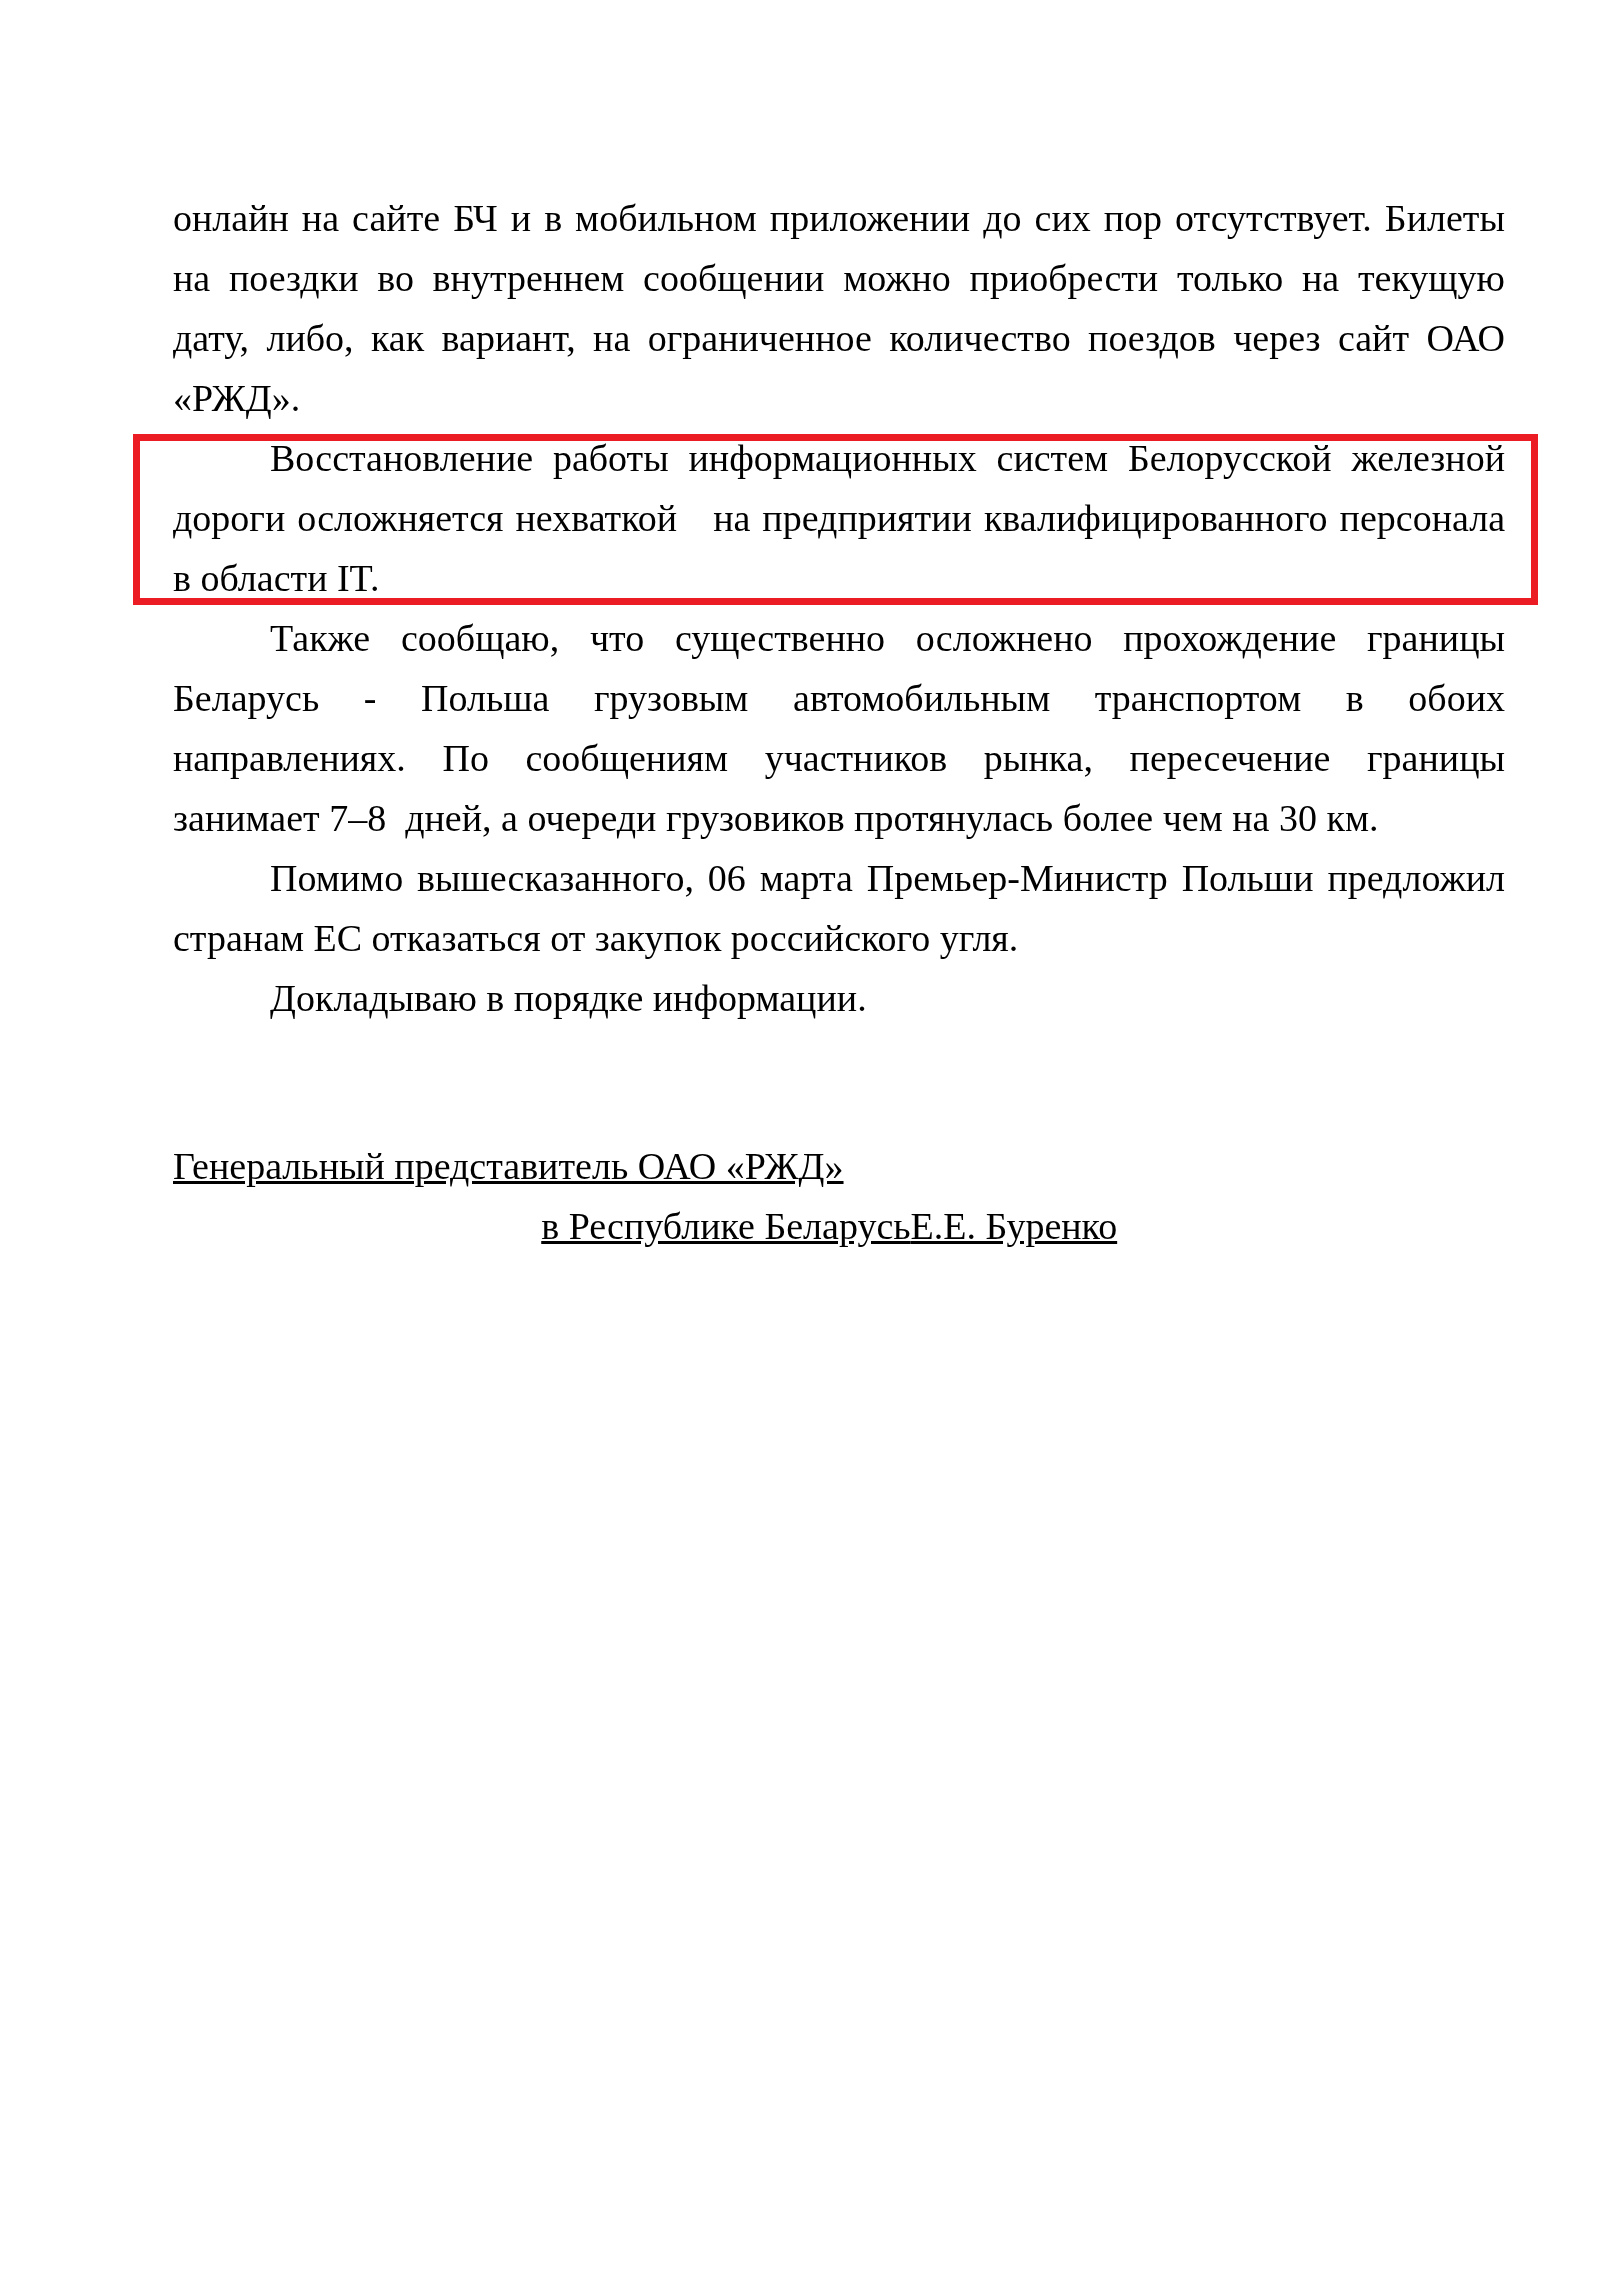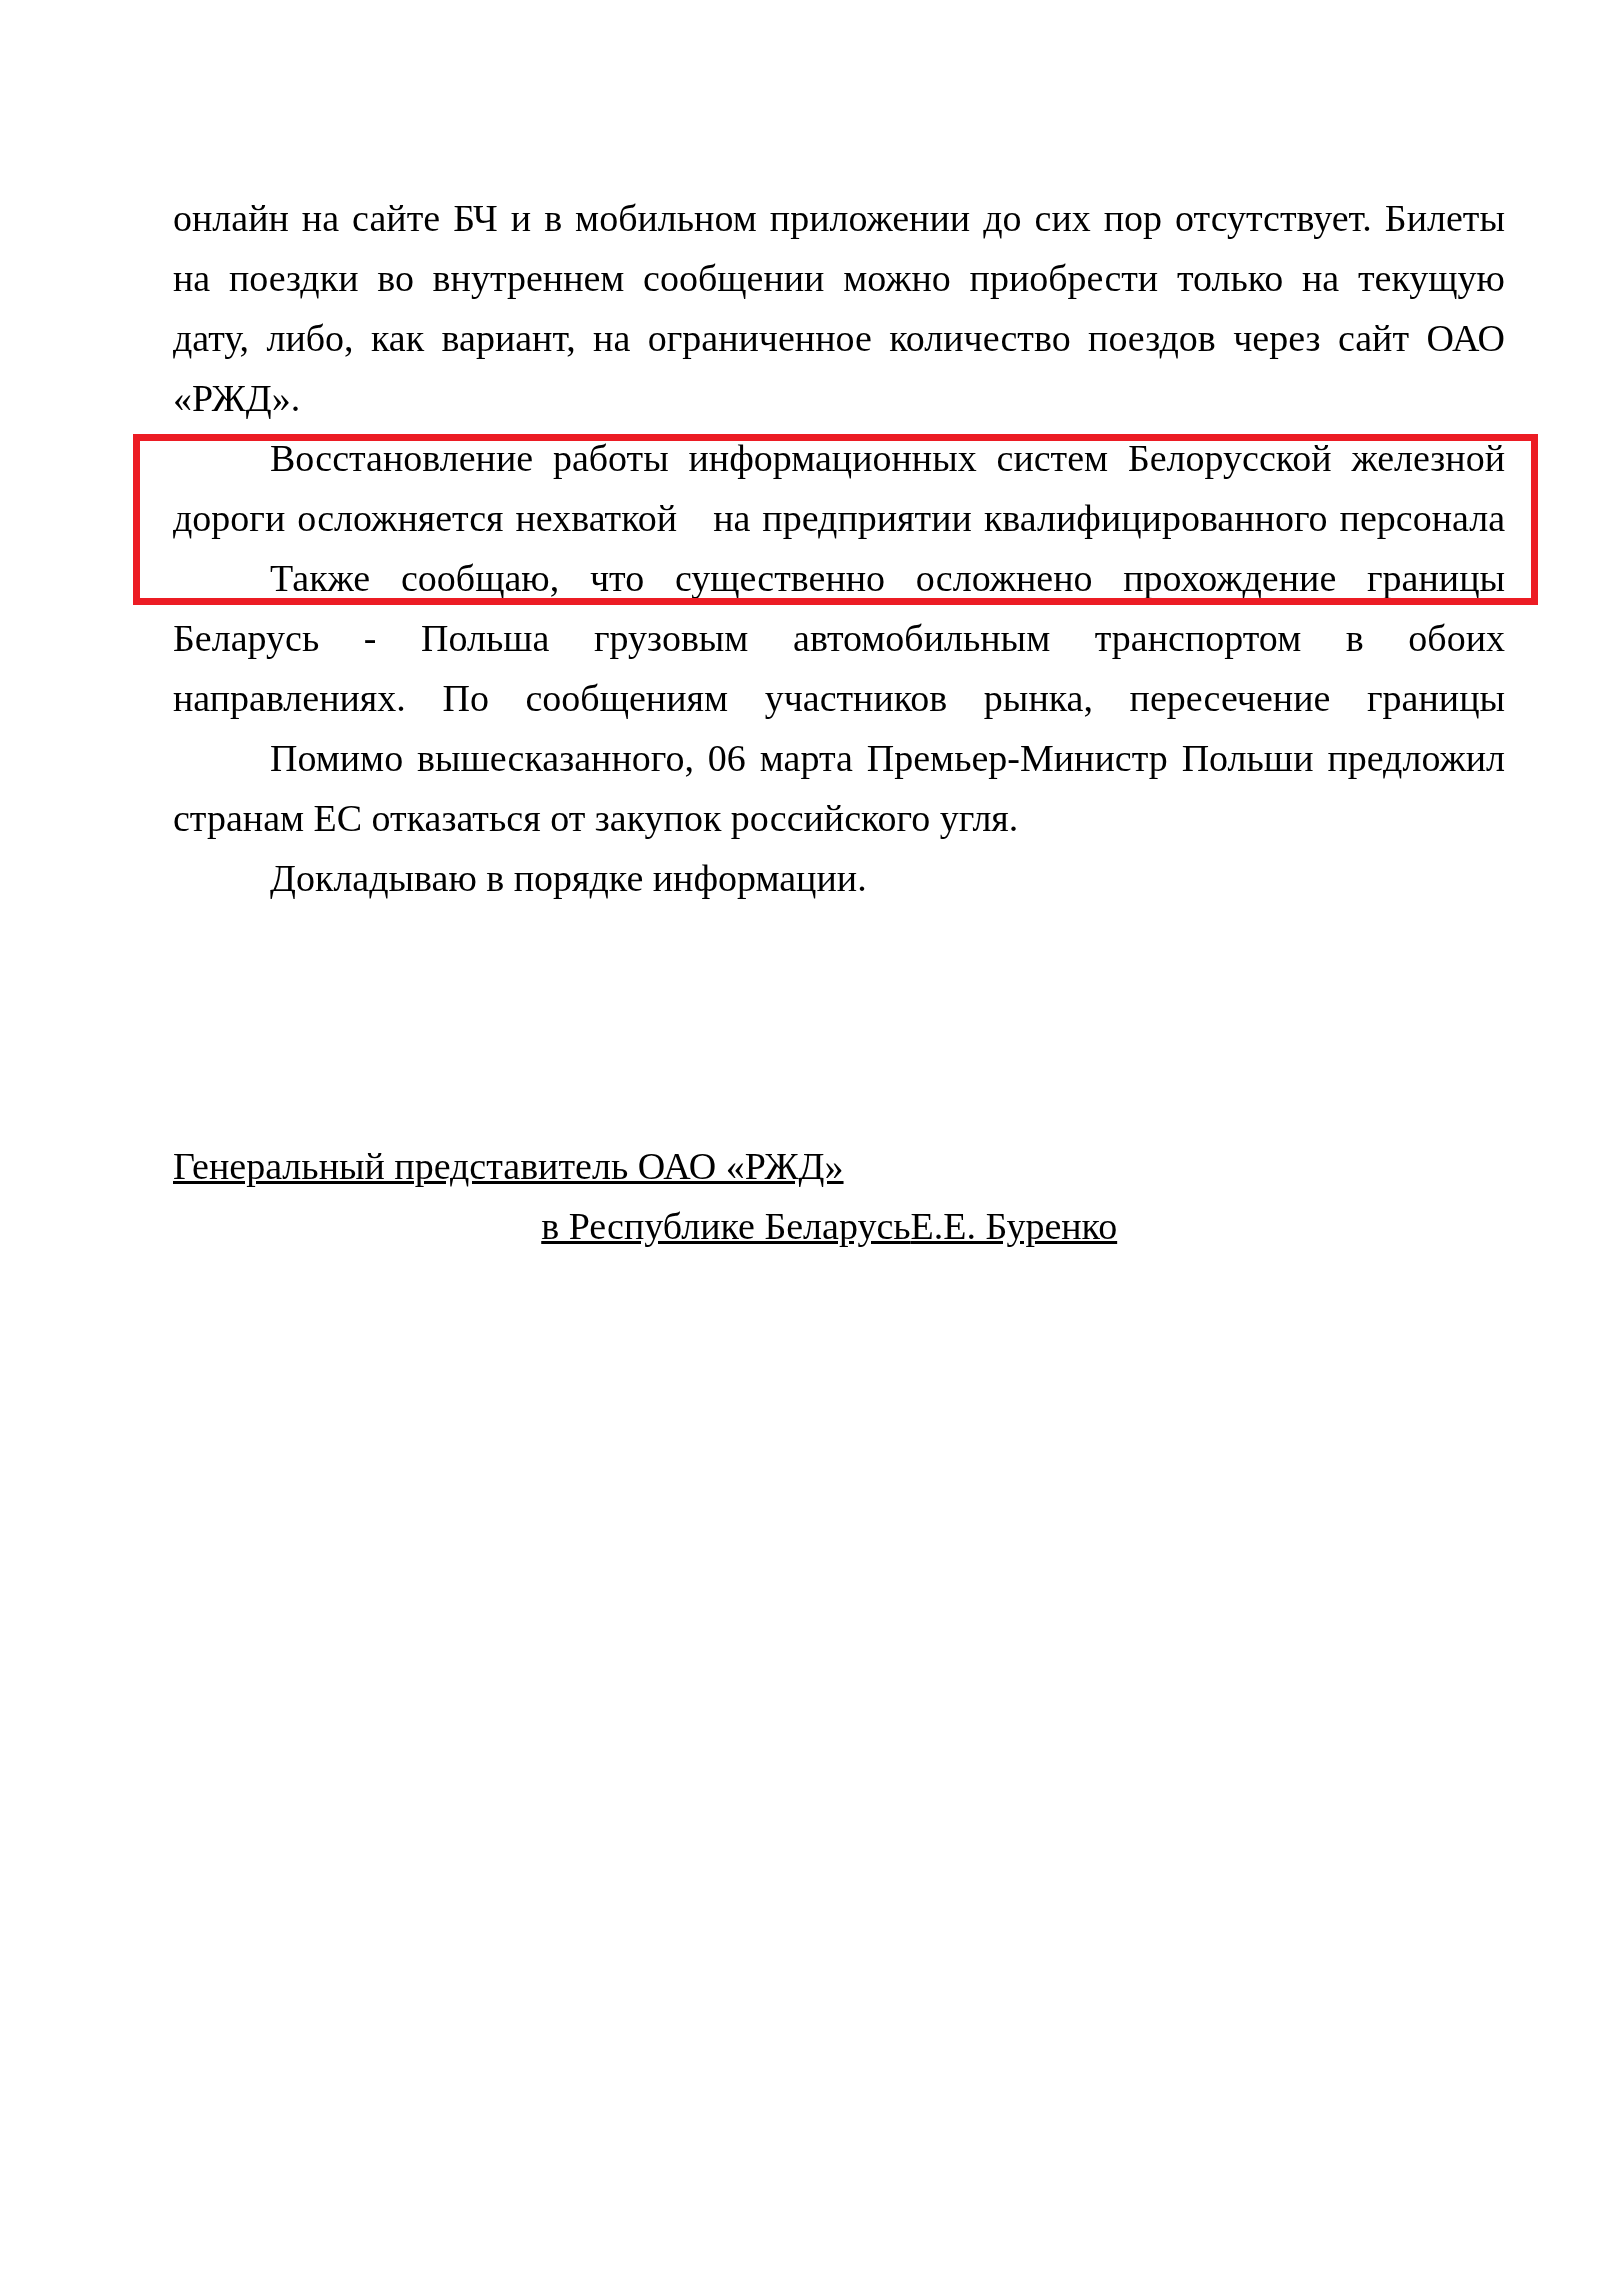--- a/index.html
+++ b/index.html
@@ -86,26 +86,28 @@
     <div class="para">
       <div class="line">онлайн на сайте БЧ и в мобильном приложении до сих пор отсутствует. Билеты</div>
       <div class="line">на поездки во внутреннем сообщении можно приобрести только на текущую</div>
       <div class="line">дату, либо, как вариант, на ограниченное количество поездов через сайт ОАО</div>
       <div class="line last">«РЖД».</div>
     </div>
 
     <div class="para">
       <div class="line indent">Восстановление работы информационных систем Белорусской железной</div>
       <div class="line">дороги осложняется нехваткой&nbsp;&nbsp; на предприятии квалифицированного персонала</div>
+      <div class="line last">в области IT.</div>
     </div>
 
     <div class="para">
       <div class="line indent">Также сообщаю, что существенно осложнено прохождение границы</div>
       <div class="line">Беларусь - Польша грузовым автомобильным транспортом в обоих</div>
       <div class="line">направлениях. По сообщениям участников рынка, пересечение границы</div>
+      <div class="line last">занимает 7–8&nbsp; дней, а очереди грузовиков протянулась более чем на 30 км.</div>
     </div>
 
     <div class="para">
       <div class="line indent">Помимо вышесказанного, 06 марта Премьер-Министр Польши предложил</div>
       <div class="line last">странам ЕС отказаться от закупок российского угля.</div>
     </div>
 
     <div class="para">
       <div class="line last indent">Докладываю в порядке информации.</div>
     </div>

